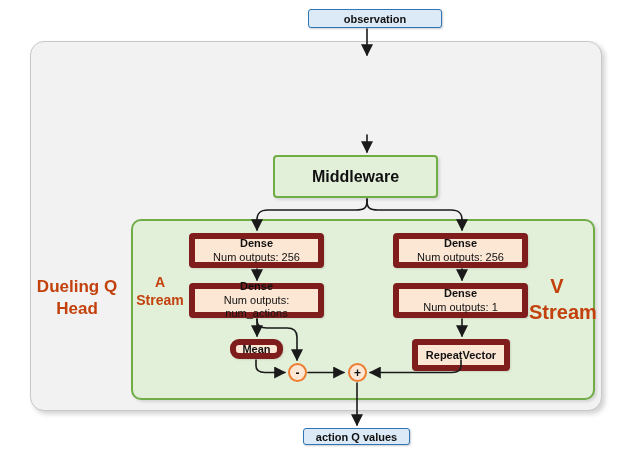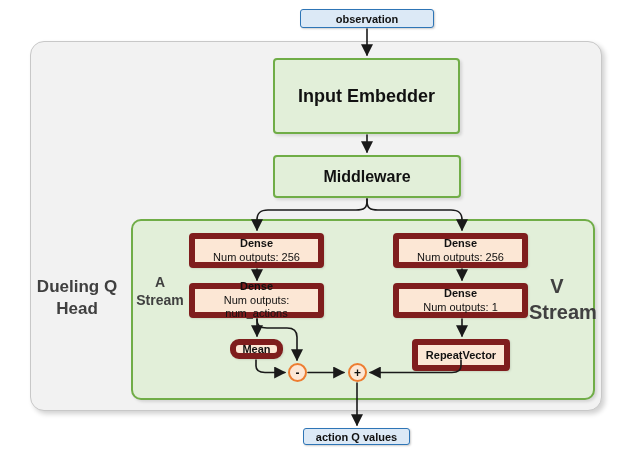--- a/index.html
+++ b/index.html
@@ -41,23 +41,23 @@
     box-shadow: 2px 2px 3px rgba(0,0,0,0.12);
   }
   .orange-node {
     background: #fce7d5; border: 6px solid #7f1d1d; border-radius: 4px;
     font-size: 11px;
     box-shadow: 1px 1px 2px rgba(0,0,0,0.10);
   }
   .orange-node .title { font-weight: bold; line-height: 1.25; }
   .orange-node .subtitle { font-weight: normal; line-height: 1.25; }
 
-  #observation { left: 300px; top: 9px; width: 134px; height: 19px; }
+  #observation { left: 308px; top: 9px; width: 134px; height: 19px; }
   #input-embedder { left: 273px; top: 58px; width: 187px; height: 76px; font-size: 18px; }
-  #middleware { left: 273px; top: 155px; width: 188px; height: 43px; font-size: 16px; }
+  #middleware { left: 273px; top: 155px; width: 165px; height: 43px; font-size: 16px; }
 
   .dense { width: 135px; height: 35px; }
   #a-dense-1 { left: 189px; top: 233px; }
   #a-dense-2 { left: 189px; top: 283px; }
   #v-dense-1 { left: 393px; top: 233px; }
   #v-dense-2 { left: 393px; top: 283px; }
 
   #mean { left: 230px; top: 339px; width: 53px; height: 20px; font-weight: bold; border-radius: 9px; }
   #repeat-vector { left: 412px; top: 339px; width: 98px; height: 32px; font-weight: bold; }
 
@@ -68,21 +68,21 @@
     font-size: 12px; font-weight: bold; box-sizing: border-box;
     line-height: 1;
   }
   #minus-circle { left: 288px; top: 363px; }
   #plus-circle  { left: 348px; top: 363px; }
 
   #action-q { left: 303px; top: 428px; width: 107px; height: 17px; }
 
   
   .side-label {
-    position: absolute; text-align: center; font-weight: bold; color: #404040;
+    position: absolute; text-align: center; font-weight: bold; color: #c2410c;
   }
   #dueling-label { left: 27px; top: 276px; width: 100px; font-size: 17px; line-height: 1.3; }
   #a-stream-label { left: 132px; top: 273px; width: 56px; font-size: 14px; line-height: 1.3; }
   #v-stream-label { left: 529px; top: 273px; width: 56px; font-size: 20px; line-height: 1.3; }
 
   
   #arrows {
     position: absolute; left: 0; top: 0; width: 627px; height: 460px;
     pointer-events: none; z-index: 20;
   }
@@ -100,23 +100,20 @@
   <div class="green-container"></div>
 
   <div class="side-label" id="dueling-label">Dueling Q Head</div>
   <div class="side-label" id="a-stream-label">A Stream</div>
   <div class="side-label" id="v-stream-label">V Stream</div>
 
   <div class="node blue-node" id="observation">
     <span>observation</span>
   </div>
 
-  <div class="node green-node" id="input-embedder">
-    <span>Input Embedder</span>
-  </div>
 
   <div class="node green-node" id="middleware">
     <span>Middleware</span>
   </div>
 
   <div class="node orange-node dense" id="a-dense-1">
     <span class="title">Dense</span>
     <span class="subtitle">Num outputs: 256</span>
   </div>
 

